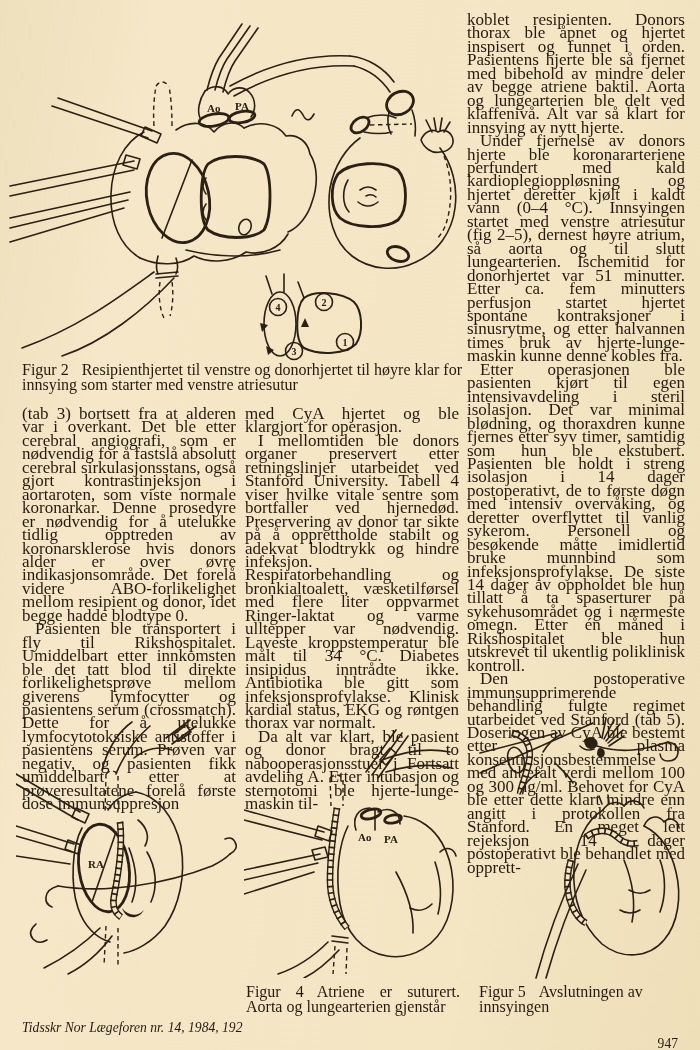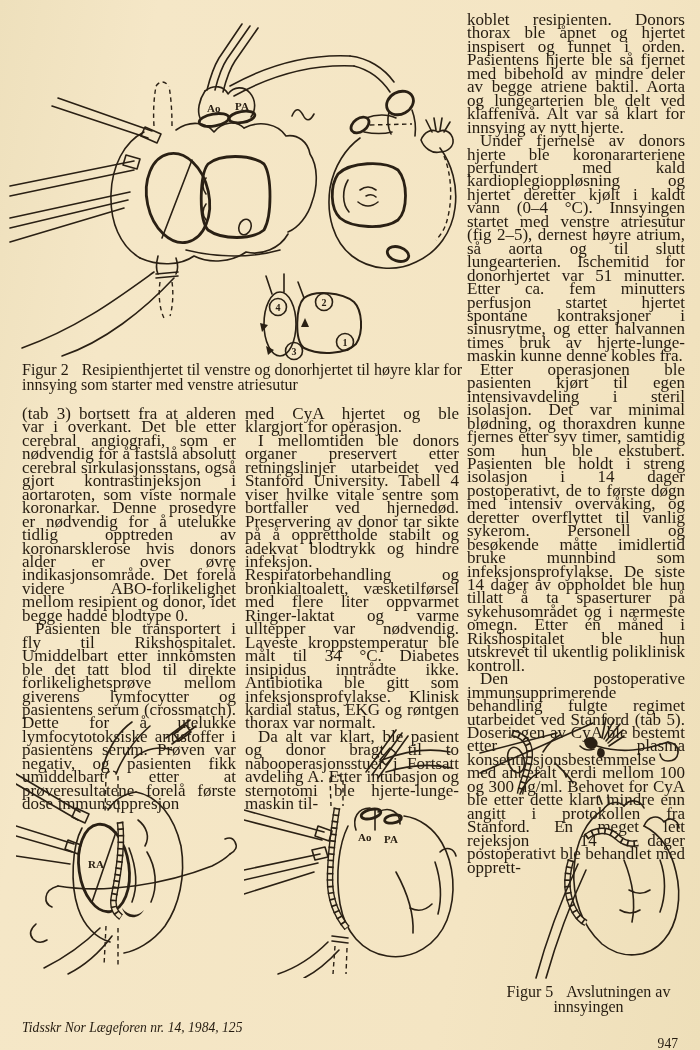--- a/index.html
+++ b/index.html
@@ -262,22 +262,25 @@
     <path class="ln" d="M64,282 C77,234 92,198 106,168"></path>
     <path class="ln" d="M74,282 C87,236 101,202 114,174"></path>
     <path class="ln" d="M152,164 C160,184 164,206 160,226"></path>
     <path class="ln" d="M157,194 C164,198 172,198 178,194"></path>
     <path class="ln" d="M148,214 C154,218 162,218 168,214"></path>
     <path class="ln" d="M188,164 C194,180 194,200 188,216"></path>
     <path class="ln" d="M130,108 L127,100"></path>
       <path class="ln" d="M137,107 L136,99"></path>
   </svg>
 
-  <div class="caption" style="left:479px;top:985px;width:219px;text-align:center">
+  <div class="caption" style="left:246px;top:985px;width:214px">
+    <span class="figlabel">Figur 4</span><span>Atriene er suturert. Aorta og lungearterien gjenstår</span>
+  </div>
+  <div class="caption" style="left:479px;top:985px;width:219px;text-align:left">
     <span class="figlabel">Figur 5</span><span>Avslutningen av innsyingen</span>
   </div>
 
   <div class="footer">
-    <span class="journal">Tidsskr Nor Lægeforen nr. 14, 1984, 125</span>
+    <span class="journal">Tidsskr Nor Lægeforen nr. 14, 1984, 192</span>
     <span class="pagenum">947</span>
   </div>
 
 </div>
 
 </body></html>

